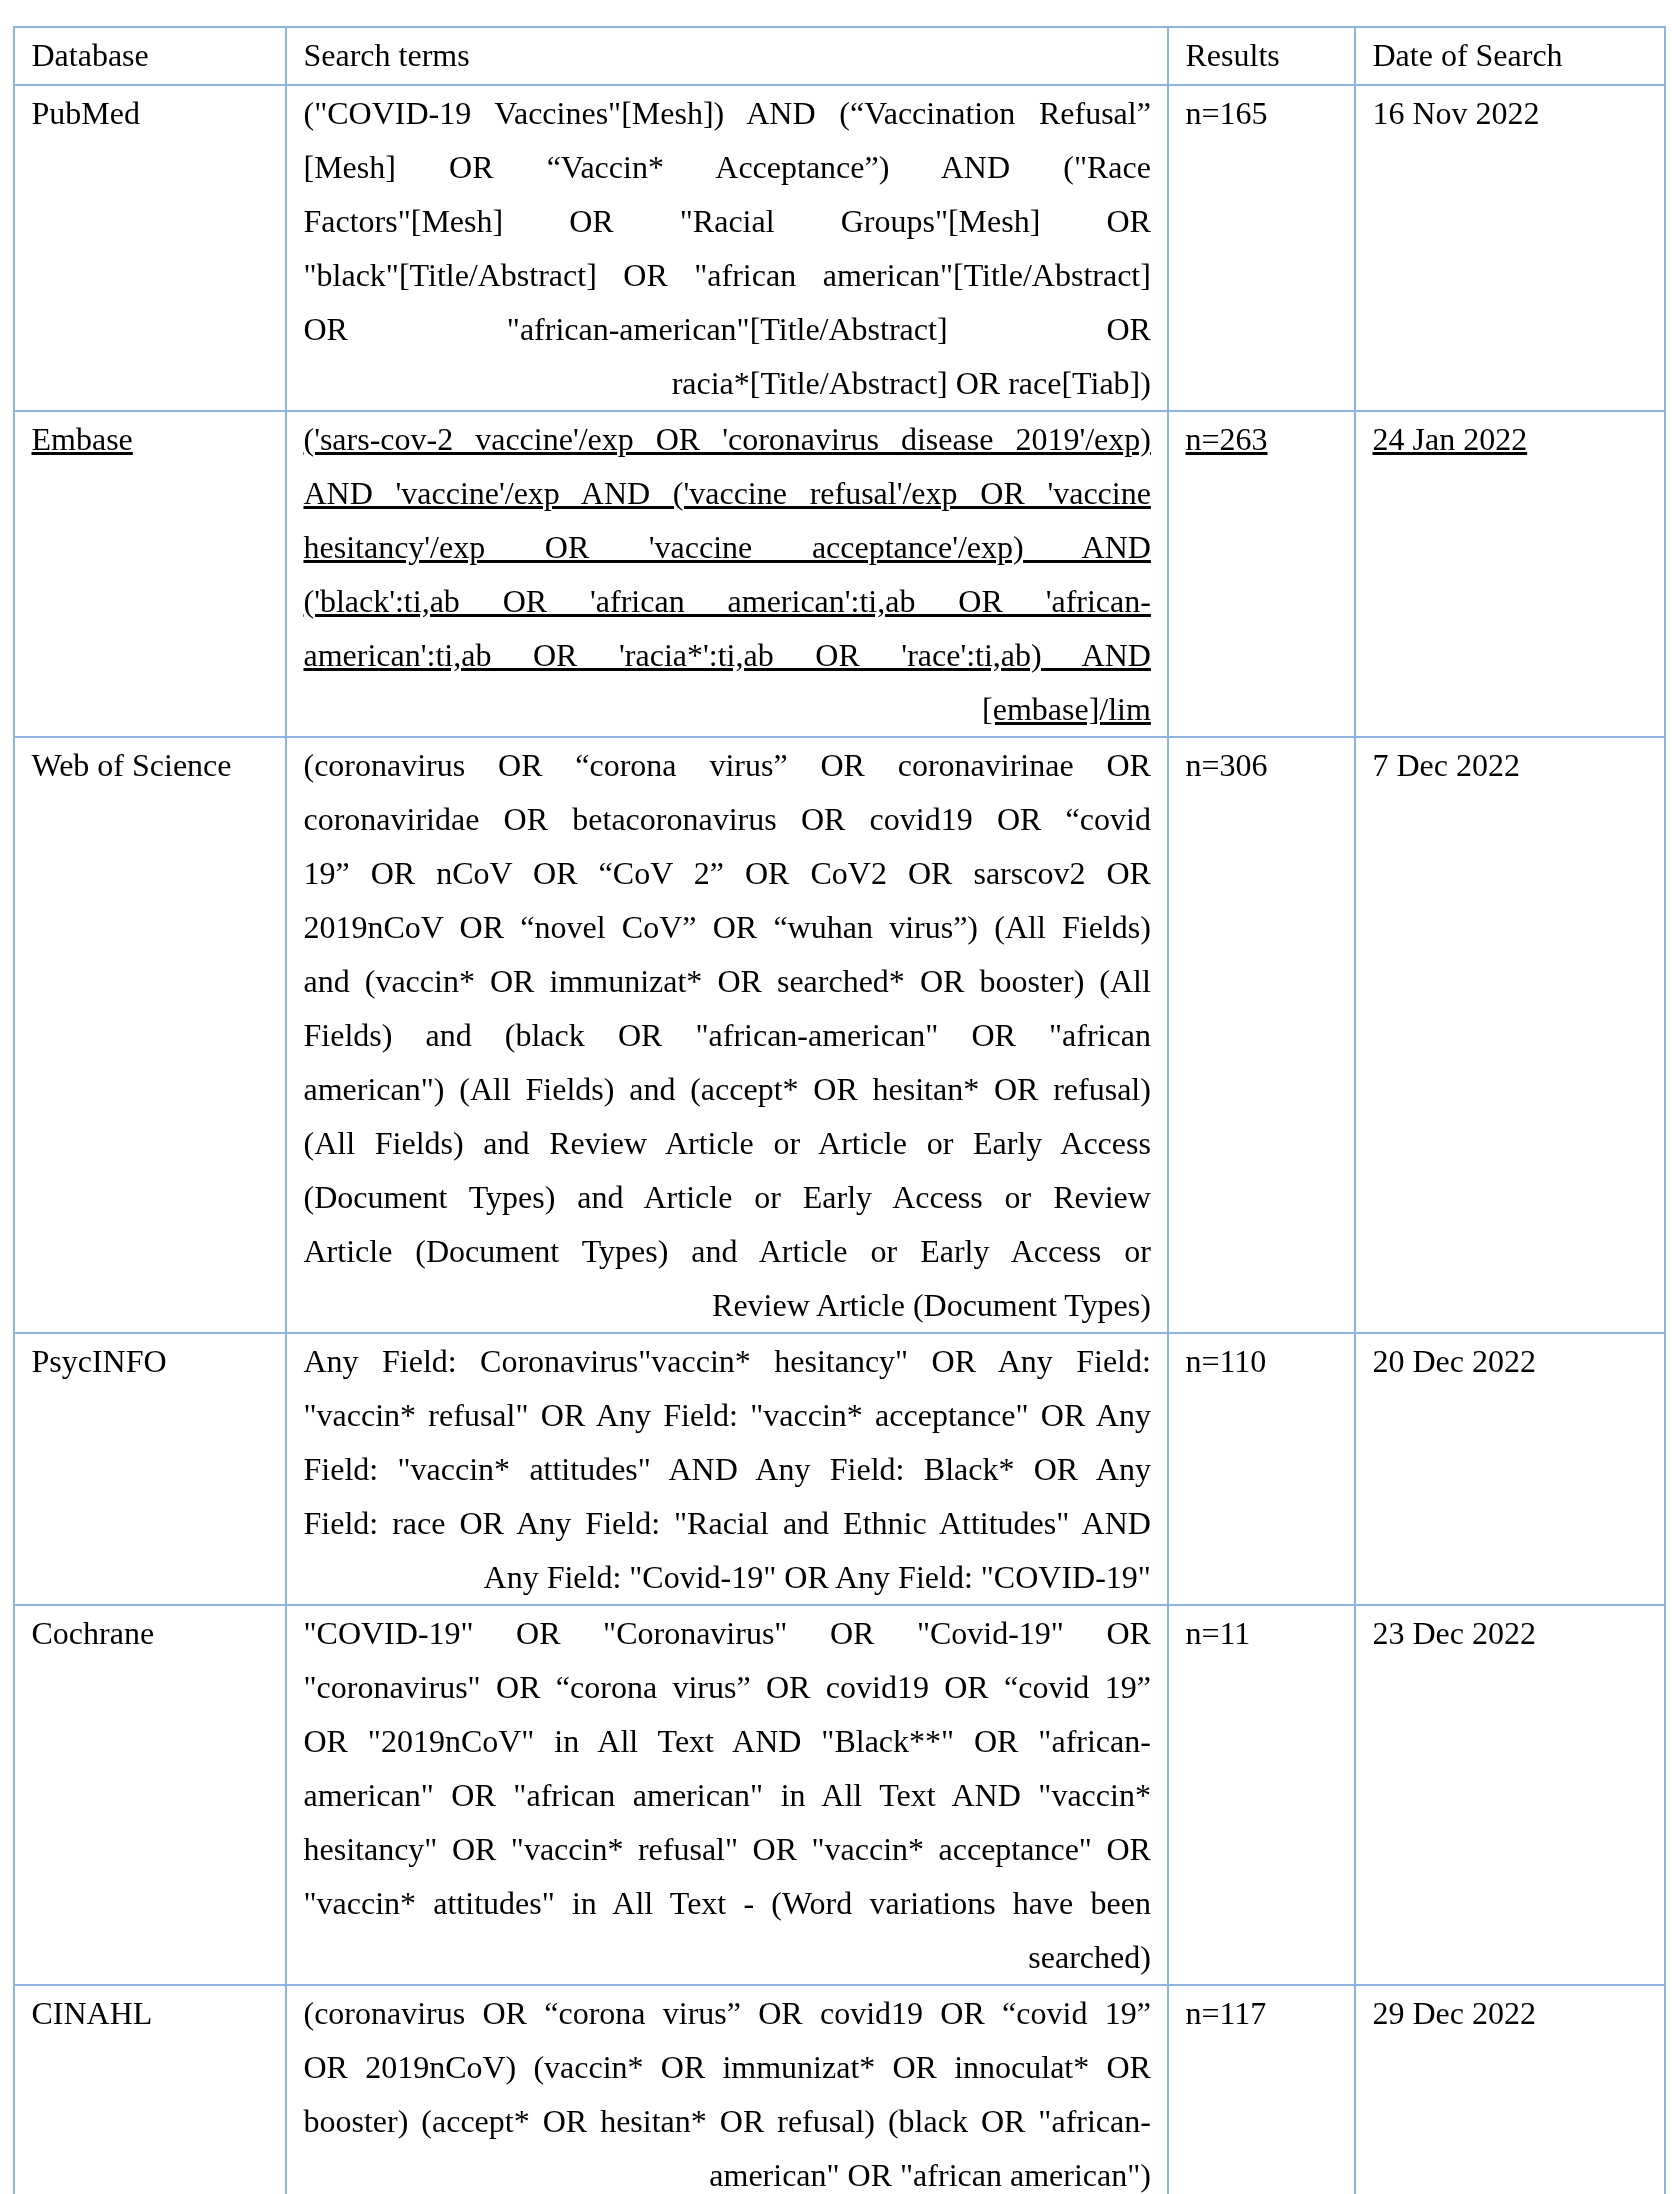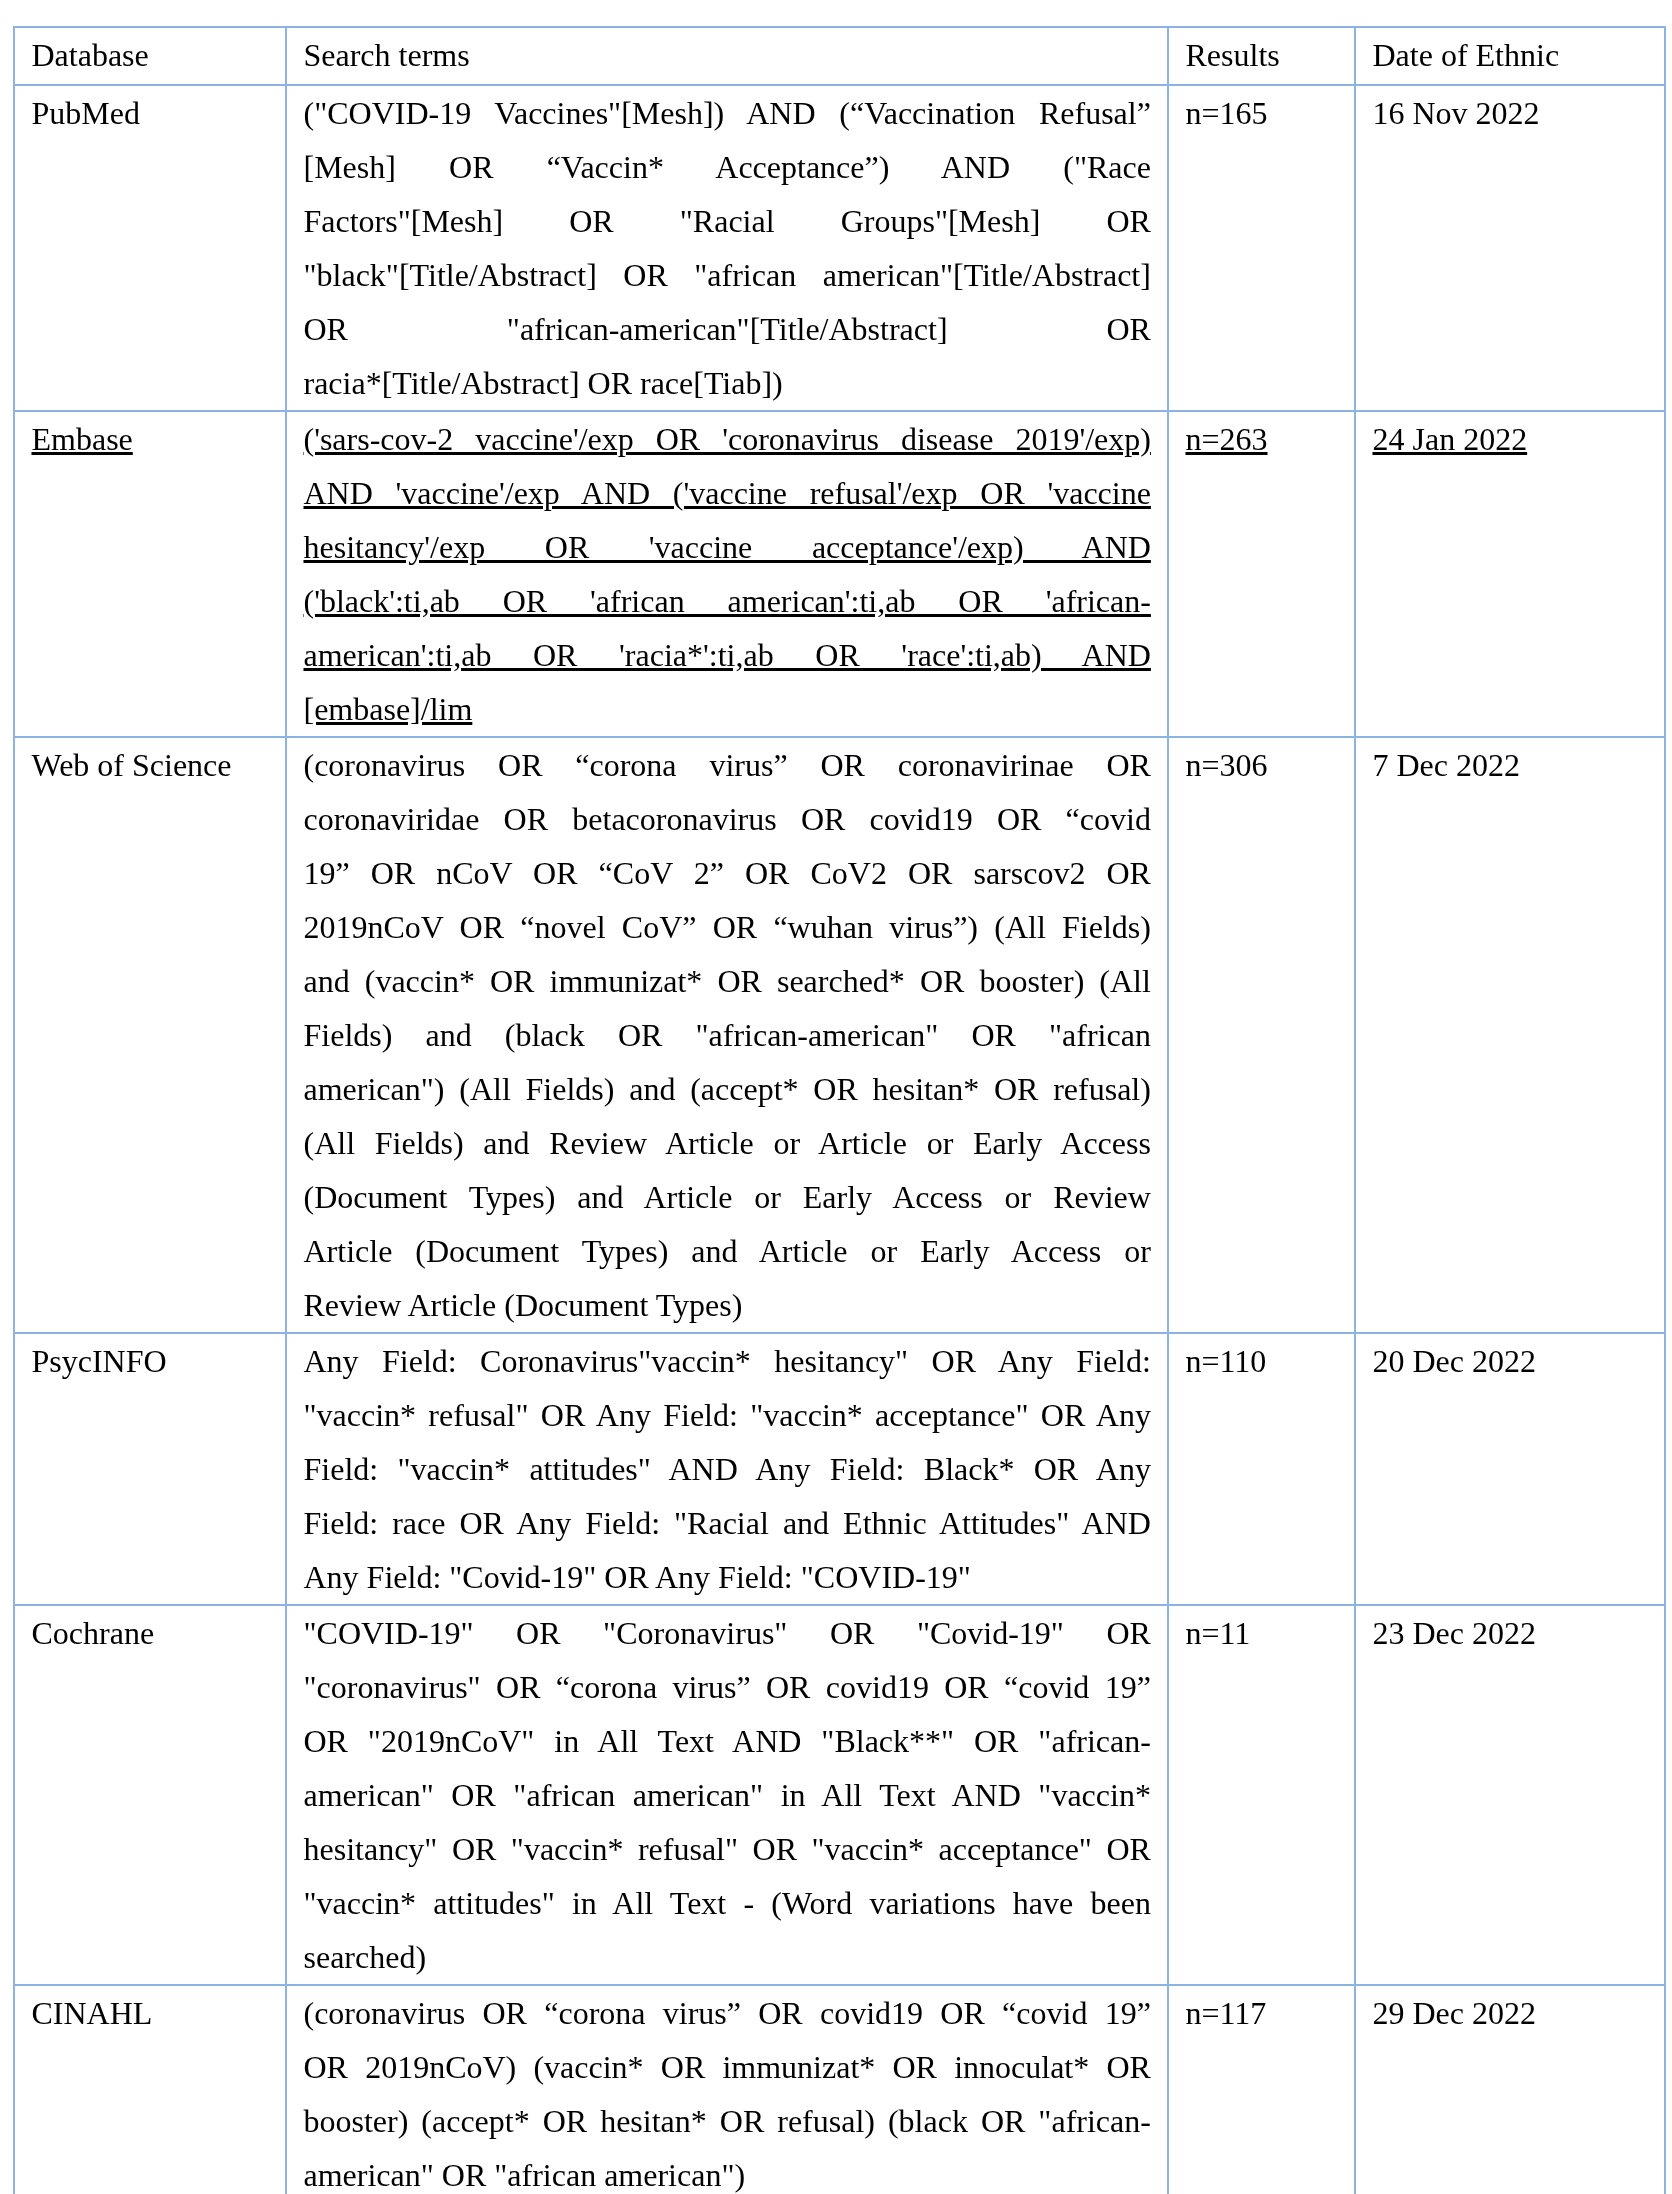--- a/index.html
+++ b/index.html
@@ -18,21 +18,21 @@
   .tbl td, .tbl th {
     border: 2.3px solid #8db3e2;
     vertical-align: top;
     padding: 0 16.3px;
     text-align: left;
     font-weight: normal;
     line-height: 54px;
   }
   .tbl thead th { height: 56px; padding-top: 0; }
   .cell-pad { padding-top: 4.7px; margin-top: 21px; }
-  .line { display: block; white-space: nowrap; }
+  .line { display: block; white-space: nowrap; text-align: right; }
   .line.j { text-align: justify; text-align-last: justify; white-space: normal; }
   .r-pubmed td { height: 321px; }
   .r-embase td { height: 321px; text-decoration: underline; }
   .r-wos td { height: 593px; }
   .r-psyc td { height: 266px; }
   .r-coch td { height: 375px; border-radius: 8px; }
   .r-cinahl td { height: 213px; }
 </style>
 </head>
 <body>
@@ -42,21 +42,21 @@
       <col class="c1">
       <col class="c2">
       <col class="c3">
       <col class="c4">
     </colgroup>
   <thead>
     <tr>
       <th>Database</th>
       <th>Search terms</th>
       <th>Results</th>
-      <th>Date of Ethnic</th>
+      <th>Date of Search</th>
     </tr>
   </thead>
   <tbody>
     <tr class="r-pubmed">
       <td class="cell-pad">PubMed</td>
       <td class="cell-pad">
           <span class="line j">("COVID-19 Vaccines"[Mesh]) AND (“Vaccination Refusal”</span>
           <span class="line j">[Mesh] OR “Vaccin* Acceptance”) AND ("Race</span>
           <span class="line j">Factors"[Mesh] OR "Racial Groups"[Mesh] OR</span>
           <span class="line j">"black"[Title/Abstract] OR "african american"[Title/Abstract]</span>

